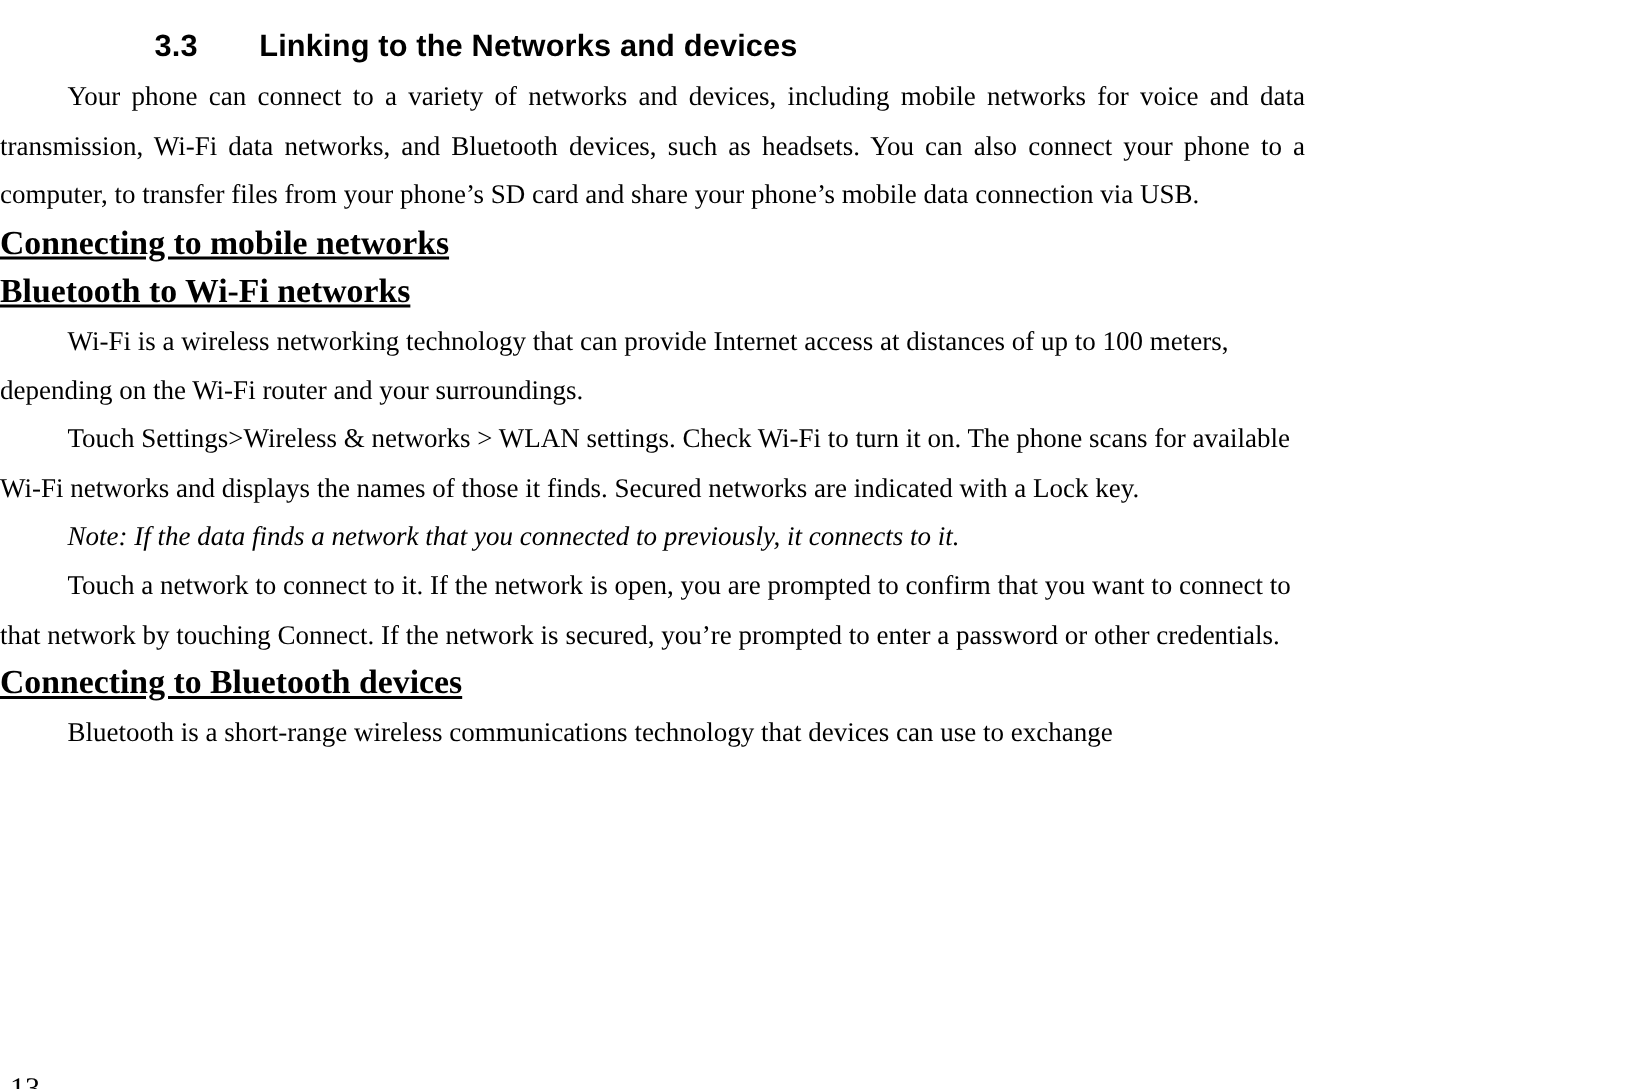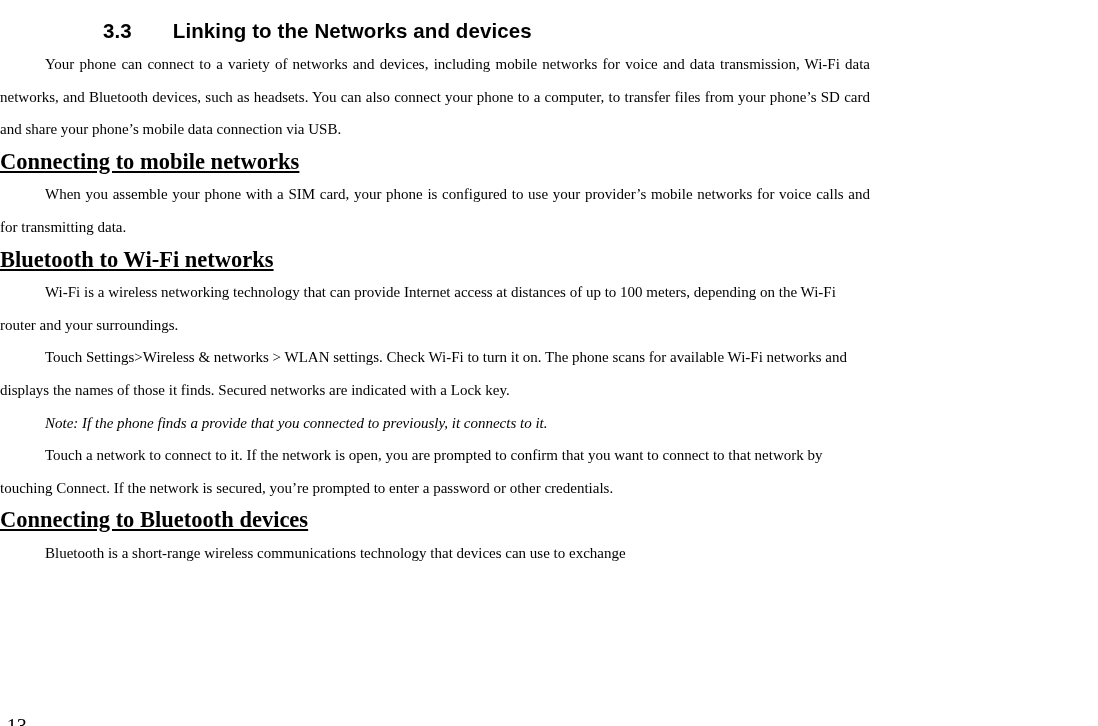--- a/index.html
+++ b/index.html
@@ -37,21 +37,21 @@
   .section-heading .num {
     display: inline-block;
     margin-left: 103px;
   }
   .section-heading .tabgap {
     display: inline-block;
     width: 41px;
   }
 
   .para {
-    font-size: 15px;
+    font-size: 18px;
     line-height: 32.6px;
     margin: 0;
     padding: 0;
     text-align: left;
     text-indent: 45px;
     word-spacing: 0px;
   }
   .para.justify {
     text-align: justify;
     text-align-last: left;
@@ -83,29 +83,28 @@
 <body>
 
 <div class="page">
 
   <h2 class="section-heading"><span class="num">3.3</span><span class="tabgap"></span><span>Linking to the Networks and devices</span></h2>
 
   <p class="para justify">Your phone can connect to a variety of networks and devices, including mobile networks for voice and data transmission, Wi-Fi data networks, and Bluetooth devices, such as headsets. You can also connect your phone to a computer, to transfer files from your phone’s SD card and share your phone’s mobile data connection via USB.</p>
 
   <p class="subheading">Connecting to mobile networks</p>
 
-  <p class="para justify">When you assemble your phone with a SIM card, your phone is configured to use your provider’s mobile networks for voice calls and for transmitting data.</p>
 
   <p class="subheading">Bluetooth to Wi-Fi networks</p>
 
   <p class="para">Wi-Fi is a wireless networking technology that can provide Internet access at distances of up to 100 meters, depending on the Wi-Fi router and your surroundings.</p>
 
   <p class="para">Touch Settings&gt;Wireless &amp; networks &gt; WLAN settings. Check Wi-Fi to turn it on. The phone scans for available Wi-Fi networks and displays the names of those it finds. Secured networks are indicated with a Lock key.</p>
 
-  <p class="para italic">Note: If the phone finds a provide that you connected to previously, it connects to it.</p>
+  <p class="para italic">Note: If the data finds a network that you connected to previously, it connects to it.</p>
 
   <p class="para">Touch a network to connect to it. If the network is open, you are prompted to confirm that you want to connect to that network by touching Connect. If the network is secured, you’re prompted to enter a password or other credentials.</p>
 
   <p class="subheading">Connecting to Bluetooth devices</p>
 
   <p class="para">Bluetooth is a short-range wireless communications technology that devices can use to exchange</p>
 
   <div class="footer">
     <span>-13-</span>
   </div>

